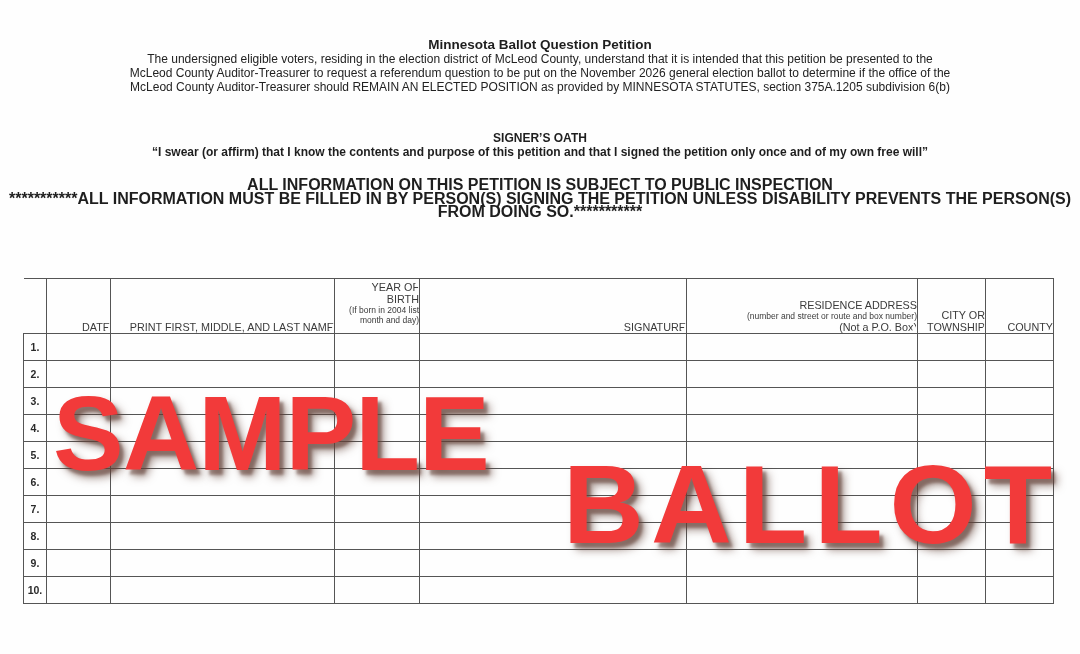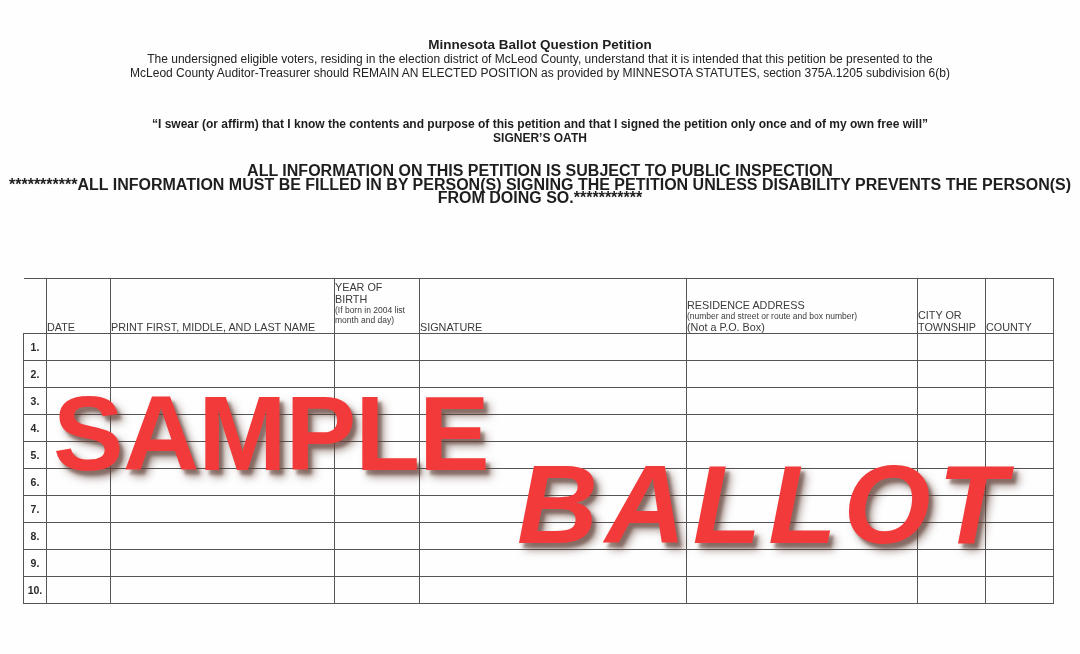--- a/index.html
+++ b/index.html
@@ -49,24 +49,25 @@
   }
   table.petition td{
     border:1px solid #555;
     padding:0;overflow:hidden;
   }
   thead tr{height:55px;}
   tbody tr{height:27px;}
   thead td{
     border-top:none;
     vertical-align:bottom;
-    text-align:left;
+    text-align:right;
     color:#3a3a3a;
     font-size:10.8px;
     padding-bottom:3px;
+    border-radius:13px;
   }
   thead td.no-left{border-left:none;}
   thead td.top-align{vertical-align:top;padding-top:2px;padding-bottom:0;}
   .hdr-note{font-size:8.5px;line-height:10px;color:#3a3a3a;}
   .hdr-line{line-height:12px;}
   tbody td.c0{
     font-weight:bold;font-size:10.5px;color:#2a2a2a;
     text-align:center;vertical-align:middle;
   }
 
@@ -74,38 +75,39 @@
   .wm{
     position:absolute;
     font-weight:bold;
     line-height:1;
     letter-spacing:-1px;
     text-shadow:4px 5px 3px rgba(100,66,56,0.55), 6px 7px 8px rgba(92,60,50,0.55);
     white-space:nowrap;
     z-index:5;
   }
   .wm-sample{left:53px;top:380px;font-size:106px;}
-  .wm-ballot{left:517px;top:449px;font-size:112px;letter-spacing:7px;font-style:italic;}
+  .wm-ballot{left:563px;top:449px;font-size:112px;letter-spacing:7px;}
 </style>
 </head>
 <body>
 
 <div class="doc">
 
   <div class="title center">Minnesota Ballot Question Petition</div>
 
 
   <div class="para center">
     <div>The undersigned eligible voters, residing in the election district of McLeod County, understand that it is intended that this petition be presented to the</div>
+    <div>McLeod County Auditor-Treasurer to request a referendum question to be put on the November 2026 general election ballot to determine if the office of the</div>
     <div>McLeod County Auditor-Treasurer should REMAIN AN ELECTED POSITION as provided by MINNESOTA STATUTES, section 375A.1205 subdivision 6(b)</div>
   </div>
 
   <div class="oath center">
+    <div>SIGNER’S OATH</div>
     <div>“I swear (or affirm) that I know the contents and purpose of this petition and that I signed the petition only once and of my own free will”</div>
-    <div>SIGNER’S OATH</div>
   </div>
 
   <div class="info center">
     <div>ALL INFORMATION ON THIS PETITION IS SUBJECT TO PUBLIC INSPECTION</div>
     <div>***********ALL INFORMATION MUST BE FILLED IN BY PERSON(S) SIGNING THE PETITION UNLESS DISABILITY PREVENTS THE PERSON(S) FROM DOING SO.***********</div>
   </div>
 
   <table class="petition">
     <colgroup>
       <col style="width:23px">

